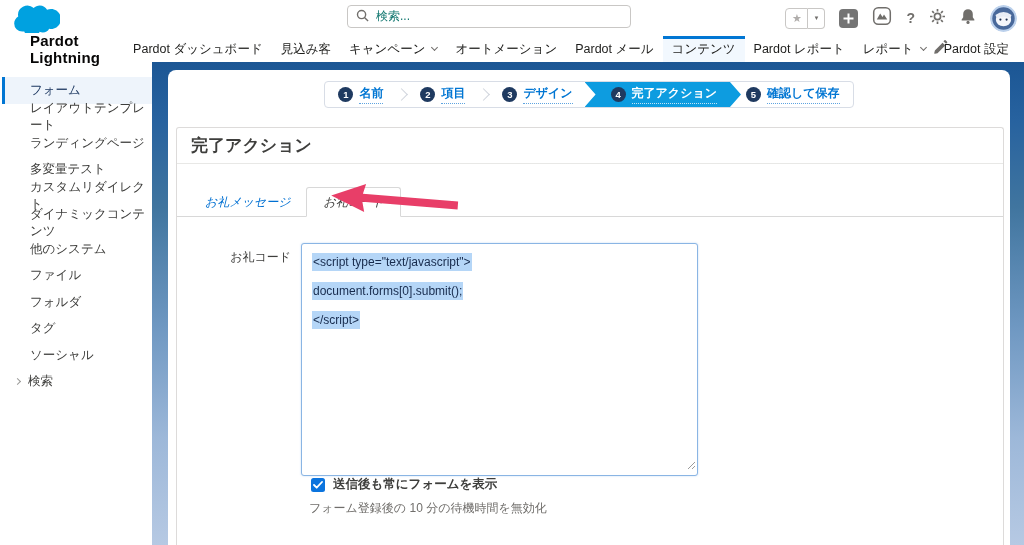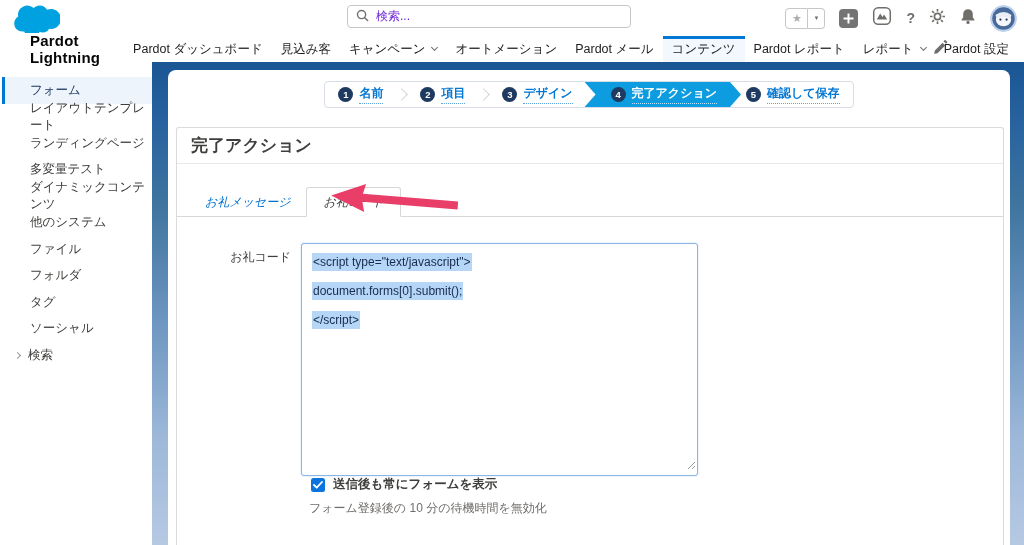--- a/index.html
+++ b/index.html
@@ -3,21 +3,21 @@
 <meta charset="utf-8">
 <style>
   * { margin:0; padding:0; box-sizing:border-box; }
   html,body { width:1024px; height:545px; overflow:hidden; }
   body { font-family:"Liberation Sans","DejaVu Sans",sans-serif; background:#fff; position:relative; color:#3e3e3c; }
 
   
   .topbar { position:absolute; left:0; top:0; width:1024px; height:36px; background:#fff; z-index:30; }
   .cloud-logo { position:absolute; left:14px; top:2px; width:46px; height:31px; }
   .search-box { position:absolute; left:347px; top:5px; width:284px; height:23px; border:1px solid #c9c7c5; border-radius:4px; display:flex; align-items:center; padding:0 8px; background:#fff; }
-  .search-box .ph { font-size:12px; color:#6d28d9; margin-left:7px; }
+  .search-box .ph { font-size:12px; color:#0f766e; margin-left:7px; }
   .top-icons { position:absolute; right:7px; top:5px; height:26px; display:flex; align-items:center; }
   .split-btn { display:flex; }
   .split-btn .box { border:1px solid #c9c7c5; background:#fff; height:21px; display:flex; align-items:center; justify-content:center; }
   .split-btn .box.star { width:23px; border-radius:4px 0 0 4px; color:#b0adab; font-size:11px; }
   .split-btn .box.caret { width:17px; border-left:none; border-radius:0 4px 4px 0; color:#706e6b; font-size:6px; }
   .icon-gap { width:14px; }
   .plus-btn { width:19px; height:19px; background:#747474; border-radius:4px; display:flex; align-items:center; justify-content:center; }
   .q-icon { font-size:14px; font-weight:bold; color:#706e6b; }
   .avatar { width:27px; height:27px; border-radius:50%; overflow:hidden; }
 
@@ -200,20 +200,23 @@
     <div class="side-item">
         <span>レイアウトテンプレート</span>
       </div>
     <div class="side-item">
         <span>ランディングページ</span>
       </div>
     <div class="side-item">
         <span>多変量テスト</span>
       </div>
     <div class="side-item">
+        <span>カスタムリダイレクト</span>
+      </div>
+    <div class="side-item">
         <span>ダイナミックコンテンツ</span>
       </div>
     <div class="side-item">
         <span>他のシステム</span>
       </div>
     <div class="side-item">
         <span>ファイル</span>
       </div>
     <div class="side-item">
         <span>フォルダ</span>

